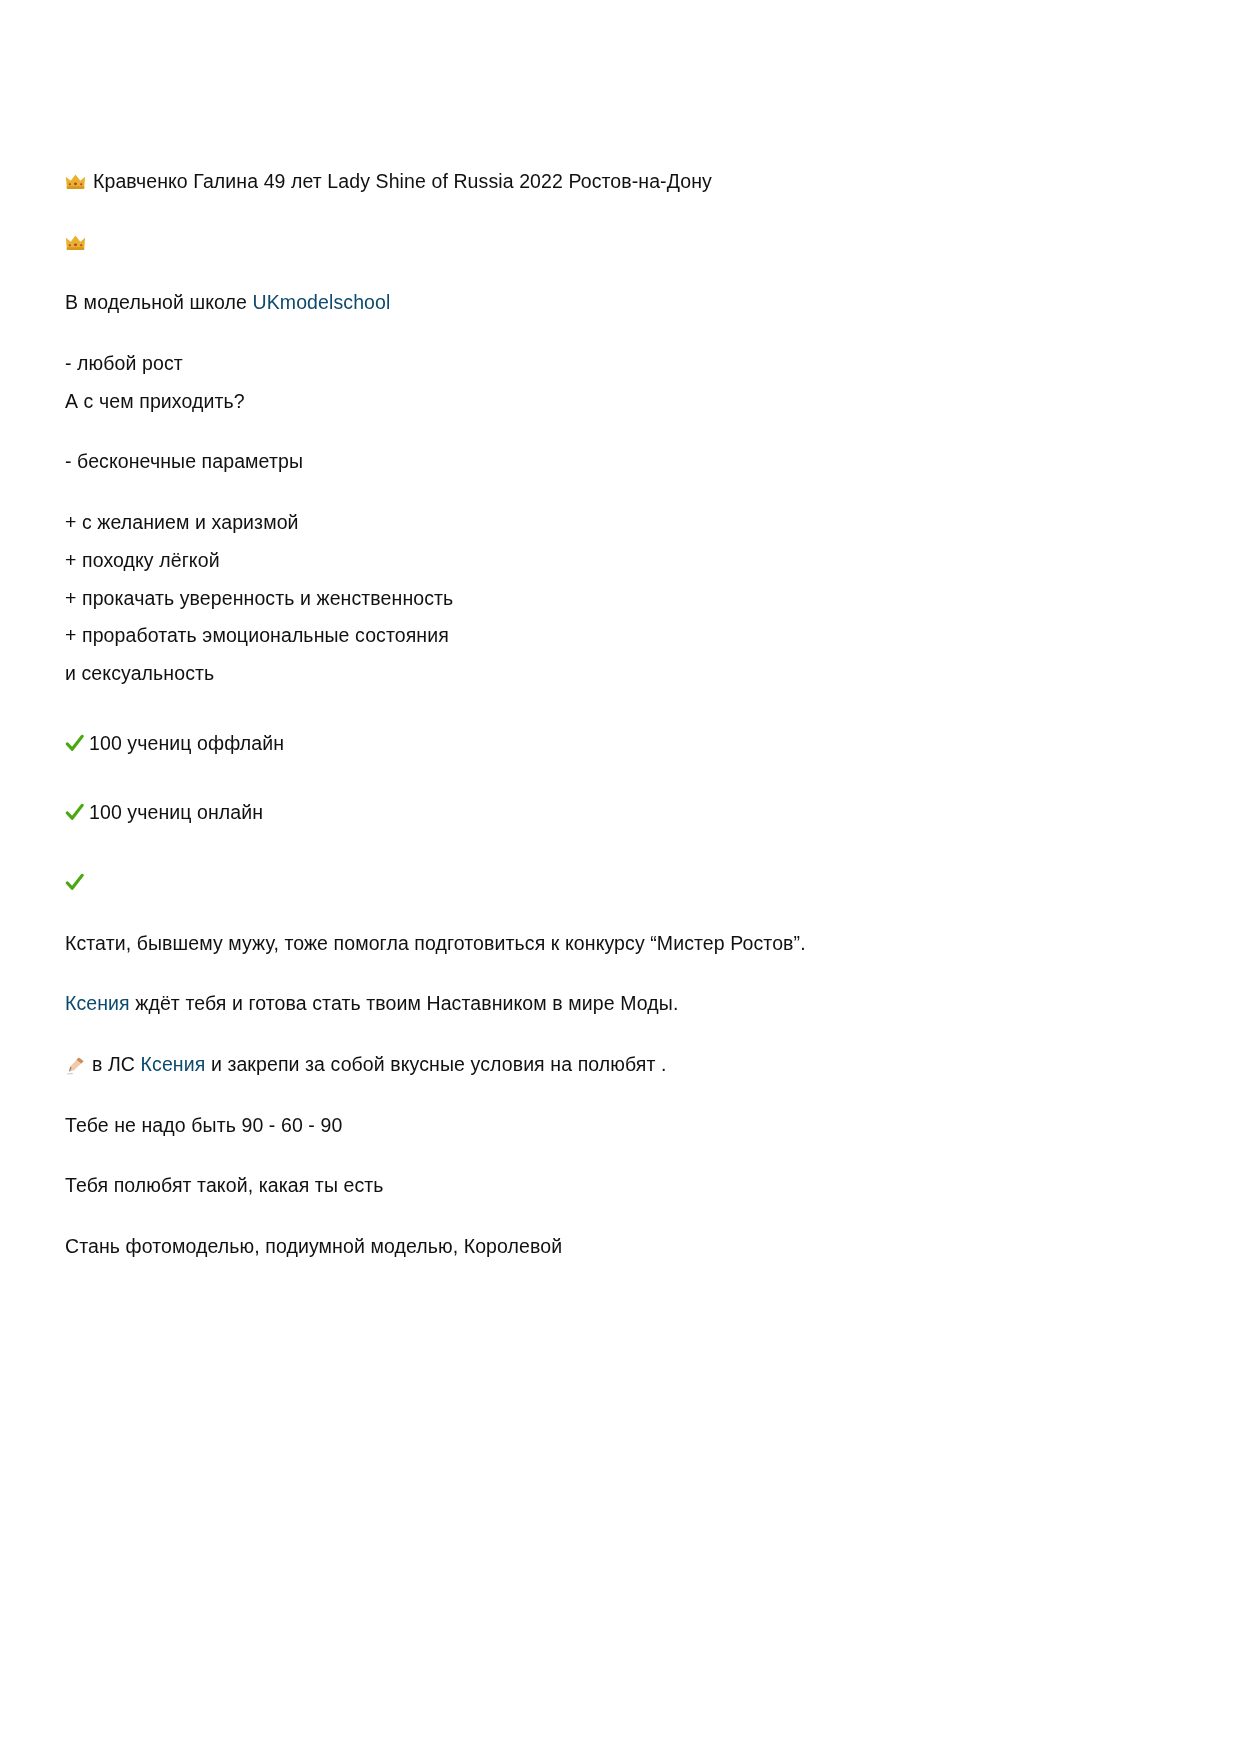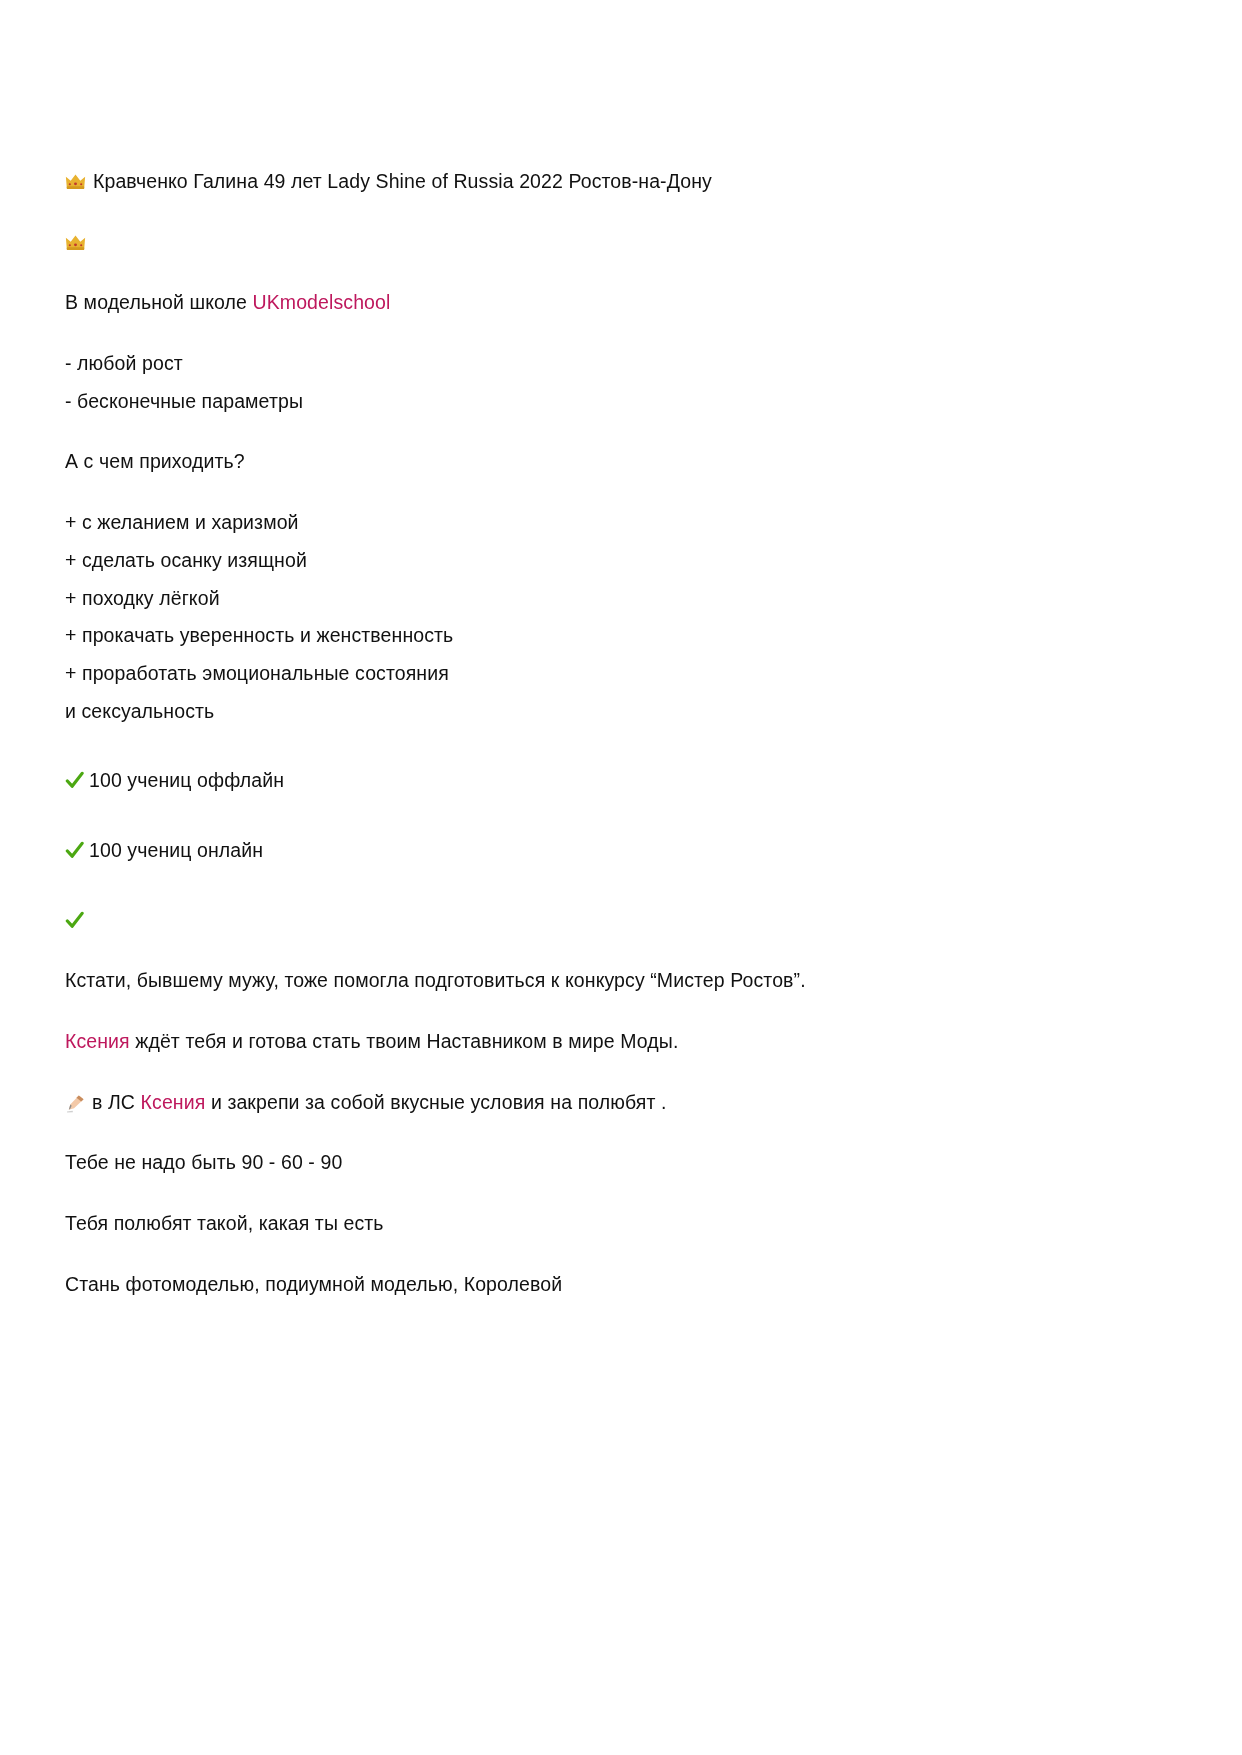--- a/index.html
+++ b/index.html
@@ -34,21 +34,21 @@
     letter-spacing: 0.1px;
     white-space: nowrap;
   }
   .tight {
     margin: 0 0 10px 0;
   }
   .tight-last {
     margin: 0 0 33px 0;
   }
   .link {
-    color: #be185d;
+    color: #0c4a6e;
     text-decoration: none;
   }
   
   .svg-check {
     display: inline-block;
     width: 19px;
     height: 19px;
     vertical-align: -3px;
     margin-right: 5px;
   }
@@ -95,26 +95,25 @@
           <circle cx="18.5" cy="12.6" r="1.2" fill="#c0392b"></circle>
         </svg>
       </span>
     </p>
 
     <p class="para">
       <span>В модельной школе </span><a class="link" href="#">UKmodelschool</a>
     </p>
 
     <p class="para tight">- любой рост</p>
+    <p class="para">А с чем приходить?</p>
+
     <p class="para tight-last">- бесконечные параметры</p>
 
-    <p class="para">А с чем приходить?</p>
-
     <p class="para tight">+ с желанием и харизмой</p>
-    <p class="para tight">+ сделать осанку изящной</p>
     <p class="para tight">+ походку лёгкой</p>
     <p class="para tight">+ прокачать уверенность и женственность</p>
     <p class="para tight">+ проработать эмоциональные состояния</p>
     <p class="para" style="margin-bottom:42px">и сексуальность</p>
 
     <p class="para" style="margin-bottom:42px">
       <span class="svg-check">
         <svg viewBox="0 0 20 20" width="19" height="19" xmlns="http://www.w3.org/2000/svg">
           <path d="M2.5 10.5 L7.5 16 L18 2.5" stroke="#4ca812" stroke-width="3.4" fill="none" stroke-linecap="round" stroke-linejoin="round"></path>
         </svg>

